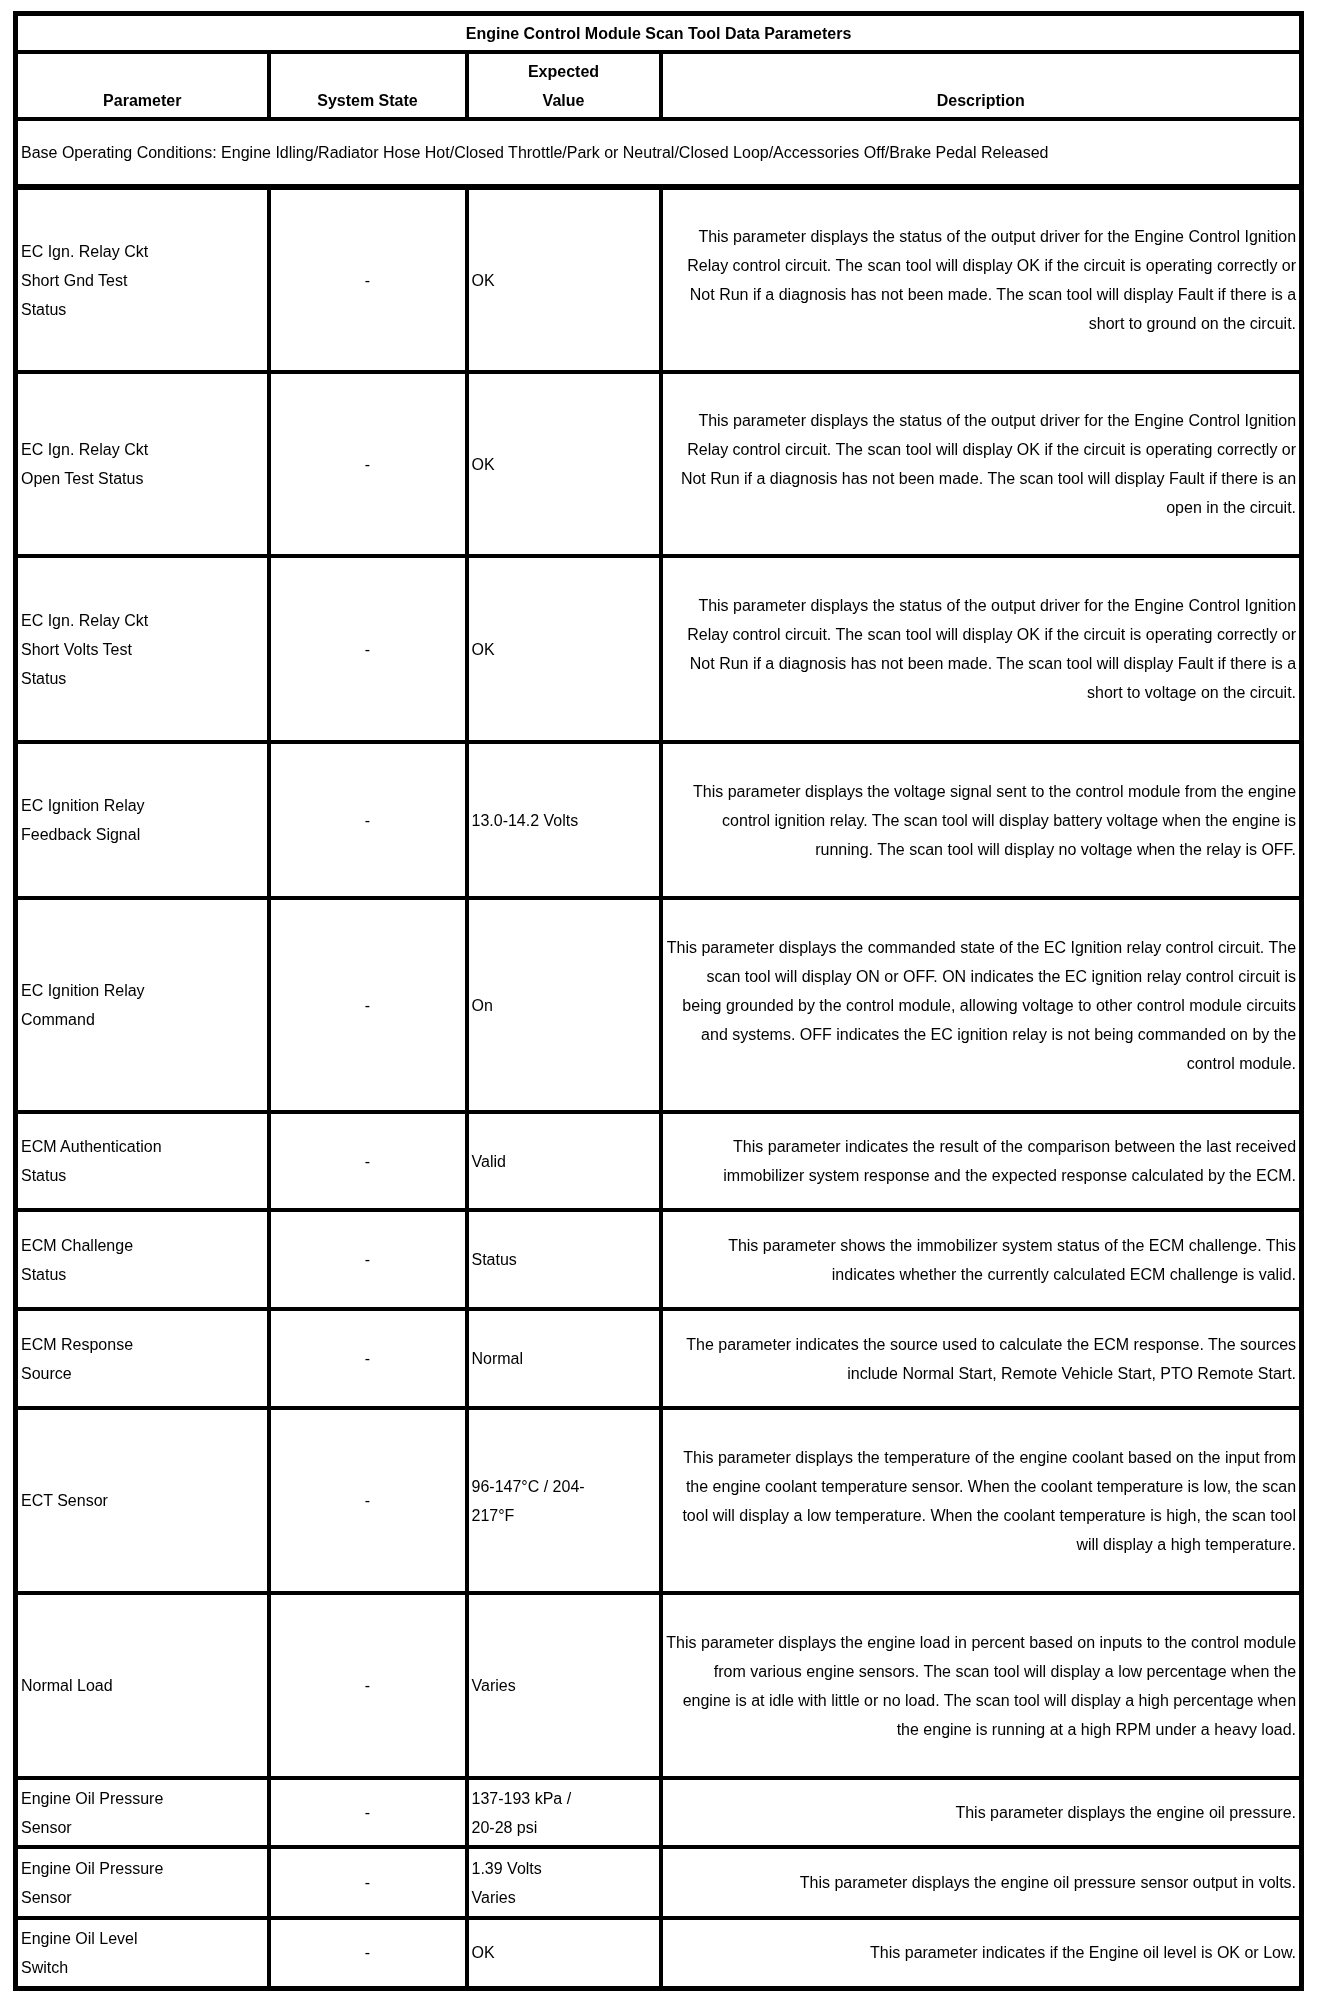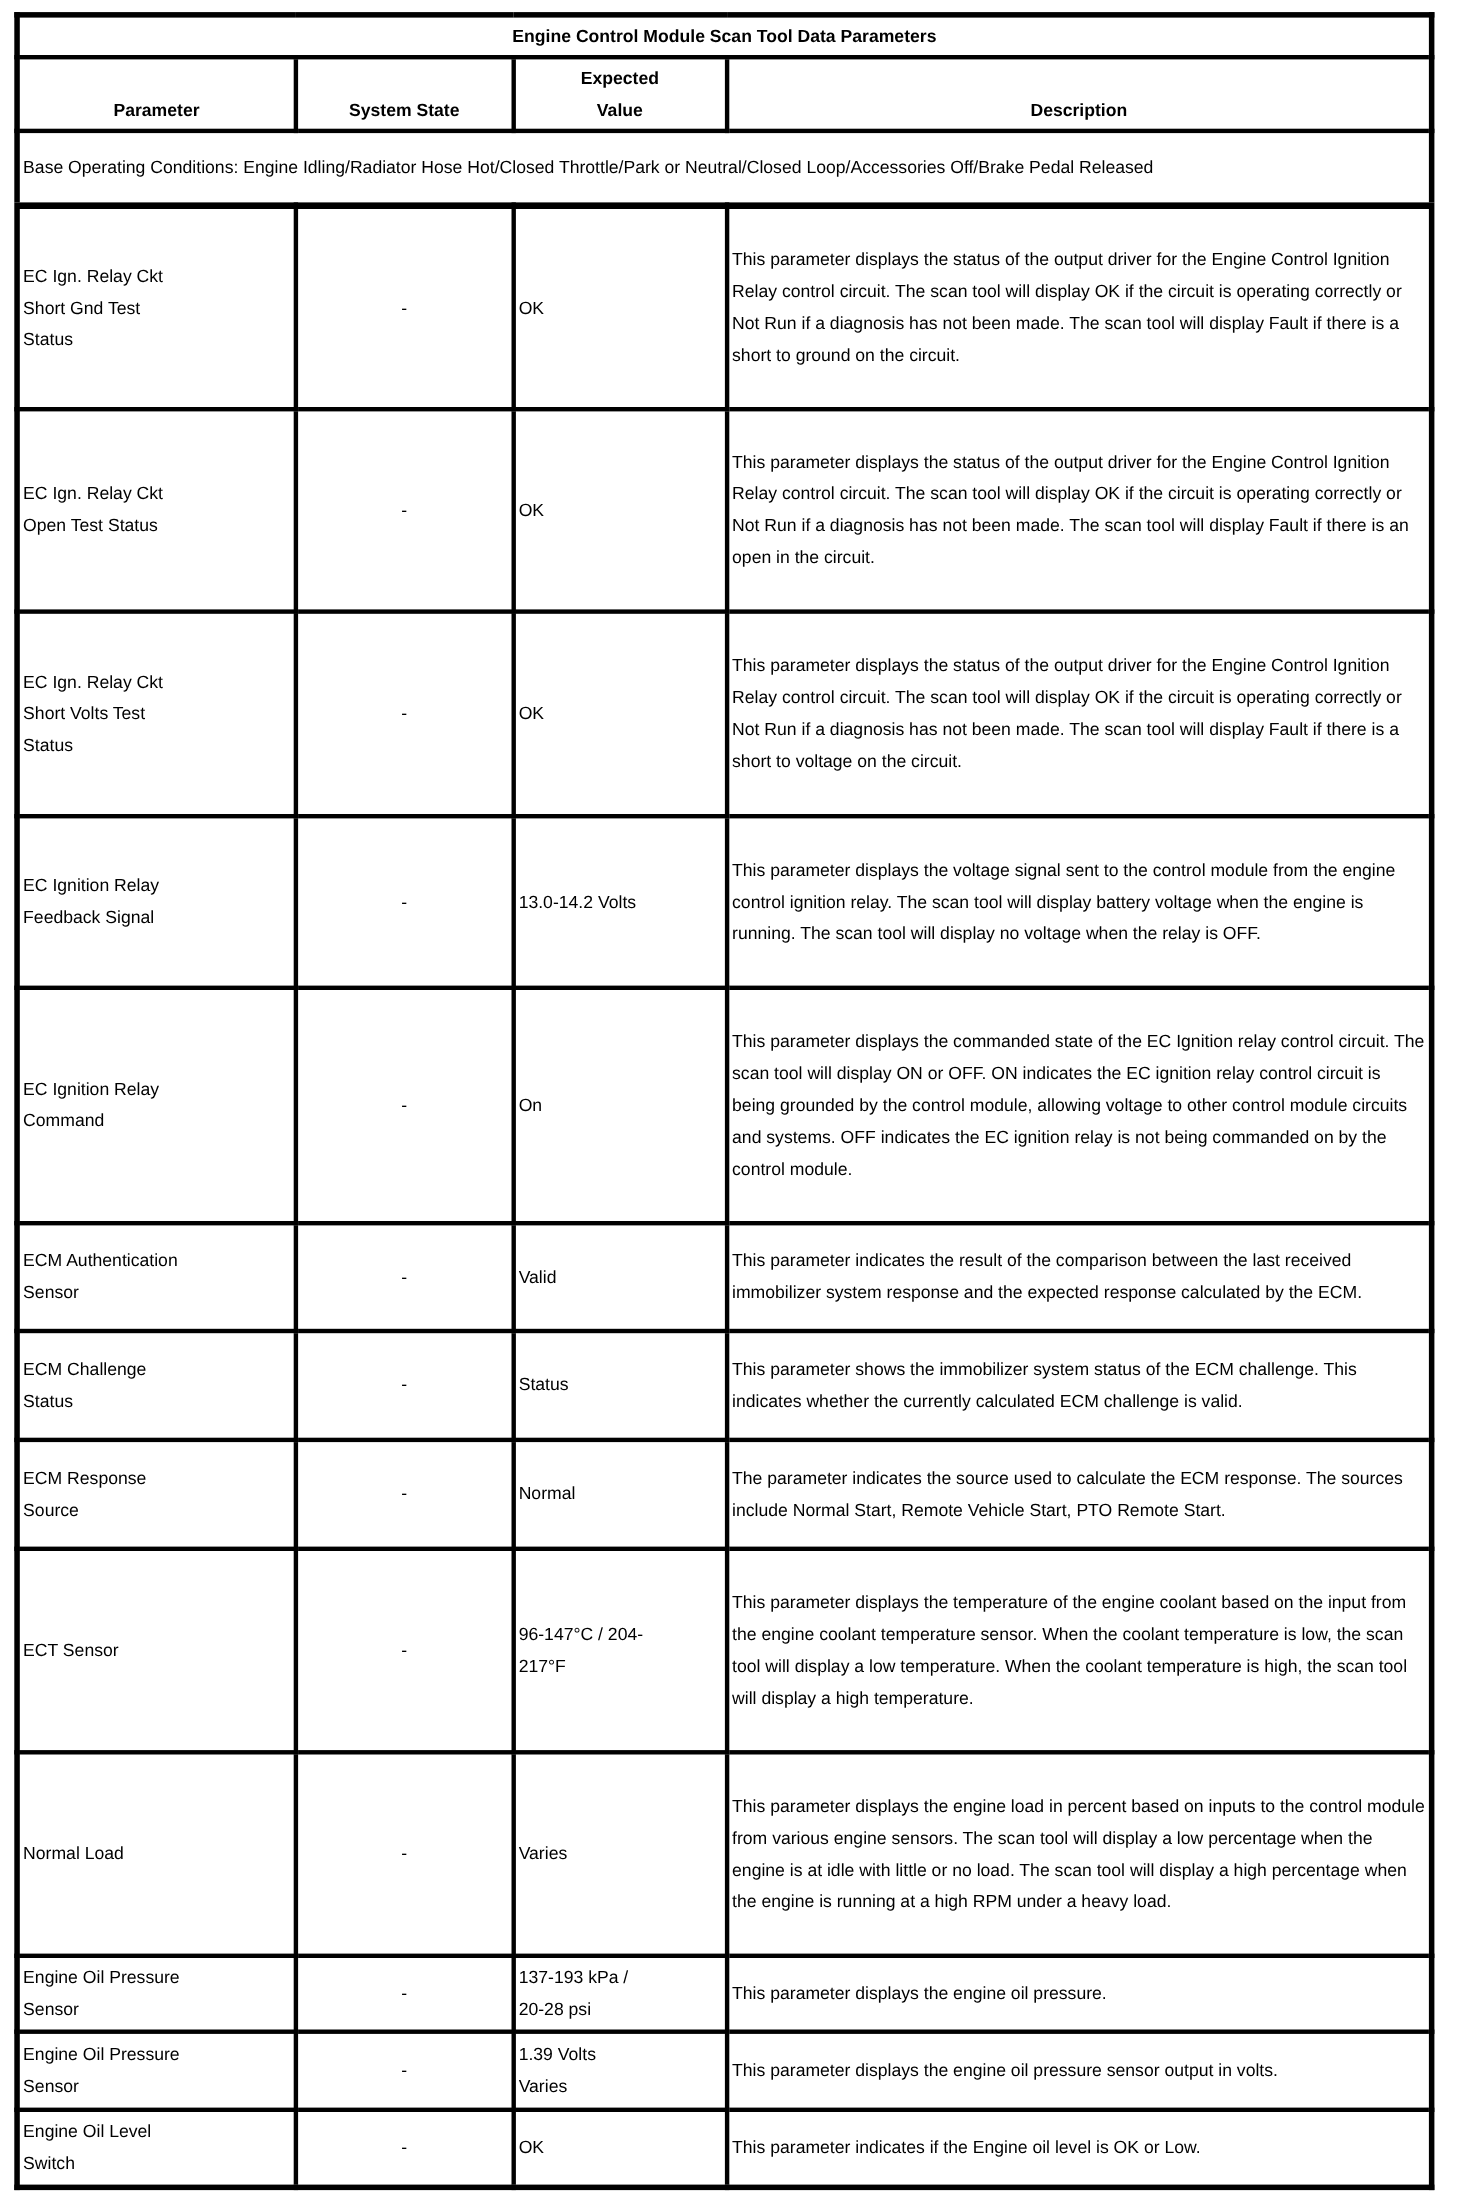--- a/index.html
+++ b/index.html
@@ -46,21 +46,21 @@
     }
     tr.base-row td {
       height: 63px;
       font-weight: normal;
       text-align: left;
       border-bottom-width: 6px;
     }
     td.param { text-align: left; }
     td.state { text-align: center; }
     td.expected { }
-    td.desc { text-align: left; padding-left: 4px; padding-right: 2px; }
+    td.desc { text-align: right; padding-left: 4px; padding-right: 2px; }
     col.c1 { width: 253px; }
     col.c2 { width: 198px; }
     col.c3 { width: 194px; }
     col.c4 { width: 641px; }
     .pre { white-space: pre-line; }
   </style>
 </head>
 <body>
 
 <table class="scan-table">
@@ -117,21 +117,21 @@
   </tr>
   <tr style="height:214px">
     <td class="param pre">EC Ignition Relay
 Command</td>
     <td class="state">-</td>
     <td class="expected pre">On</td>
     <td class="desc">This parameter displays the commanded state of the EC Ignition relay control circuit. The scan tool will display ON or OFF. ON indicates the EC ignition relay control circuit is being grounded by the control module, allowing voltage to other control module circuits and systems. OFF indicates the EC ignition relay is not being commanded on by the control module.</td>
   </tr>
   <tr style="height:98px">
     <td class="param pre">ECM Authentication
-Sensor</td>
+Status</td>
     <td class="state">-</td>
     <td class="expected pre">Valid</td>
     <td class="desc">This parameter indicates the result of the comparison between the last received immobilizer system response and the expected response calculated by the ECM.</td>
   </tr>
   <tr style="height:99px">
     <td class="param pre">ECM Challenge
 Status</td>
     <td class="state">-</td>
     <td class="expected pre">Status</td>
     <td class="desc">This parameter shows the immobilizer system status of the ECM challenge. This indicates whether the currently calculated ECM challenge is valid.</td>

